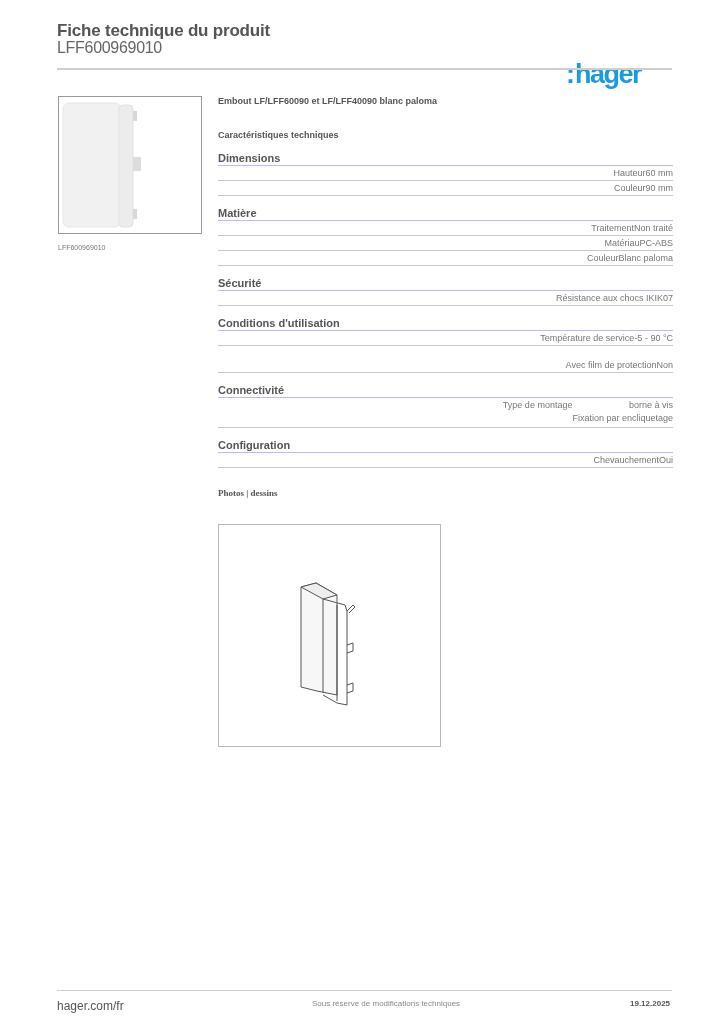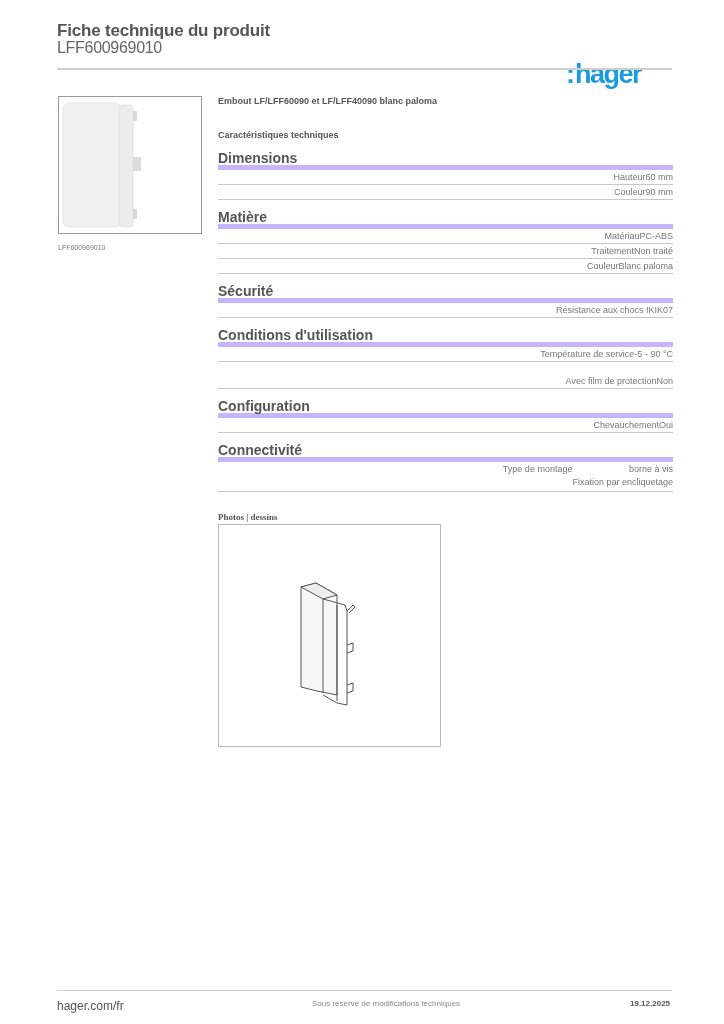--- a/index.html
+++ b/index.html
@@ -11,21 +11,21 @@
   .logo .colon { letter-spacing: 0; }
   .hr-top { position: absolute; left: 57px; top: 68px; width: 615px; height: 2px; background: #cfcfcf; }
 
   .thumb { position: absolute; left: 58px; top: 96px; width: 142px; height: 136px; border: 1px solid #9a9a9a; background: #fff; overflow: hidden; }
   .thumb-caption { position: absolute; left: 58px; top: 244px; font-size: 7px; color: #777; }
 
   .content { position: absolute; left: 218px; top: 96px; width: 455px; }
   .prod-title { font-size: 9px; font-weight: bold; color: #555; height: 14px; }
   .charac { font-size: 9px; font-weight: bold; color: #555; margin-top: 20px; height: 14px; }
   .section { margin-top: 12px; }
-  .sec-head { font-size: 14px; font-weight: bold; color: #555; height: 11px; line-height: 11px; border-bottom: 5px solid #c4b5fd; padding-bottom: 1px; }
+  .sec-head { font-size: 11px; font-weight: bold; color: #555; height: 11px; line-height: 11px; border-bottom: 1px solid #c4b5fd; padding-bottom: 1px; }
   .row { display: flex; justify-content: flex-end; font-size: 9px; color: #777; min-height: 13px; line-height: 13px; border-bottom: 1px solid #c8c8c8; padding-top: 1px; }
   .row .val { text-align: right; }
   .photos-head { font-size: 9px; font-weight: bold; color: #555; margin-top: 20px; font-family: Liberation Serif, serif; }
   .photo { position: absolute; left: 218px; top: 524px; width: 221px; height: 221px; border: 1px solid #b9b9b9; background: #fff; }
 
   .hr-bot { position: absolute; left: 57px; top: 990px; width: 615px; height: 1px; background: #cfcfcf; }
   .foot-left { position: absolute; left: 57px; top: 999px; font-size: 12px; font-weight: normal; color: #555; }
   .foot-mid { position: absolute; left: 292px; top: 999px; font-size: 8px; color: #888; margin-left: 20px; }
   .foot-right { position: absolute; left: 630px; top: 999px; font-size: 8px; font-weight: bold; color: #555; }
 </style>
@@ -60,26 +60,26 @@
       </div>
     <div class="row">
         <span>Couleur</span>
         <span class="val">90 mm</span>
       </div>
   </div>
 
   <div class="section">
     <div class="sec-head">Matière</div>
     <div class="row">
+        <span>Traitement</span>
+        <span class="val">Non traité</span>
+      </div>
+    <div class="row">
         <span>Matériau</span>
         <span class="val">PC-ABS</span>
-      </div>
-    <div class="row">
-        <span>Traitement</span>
-        <span class="val">Non traité</span>
       </div>
     <div class="row">
         <span>Couleur</span>
         <span class="val">Blanc paloma</span>
       </div>
   </div>
 
   <div class="section">
     <div class="sec-head">Sécurité</div>
     <div class="row">
@@ -97,36 +97,36 @@
   </div>
 
   <div class="section">
     <div class="row">
         <span>Avec film de protection</span>
         <span class="val">Non</span>
       </div>
   </div>
 
   <div class="section">
-    <div class="sec-head">Configuration</div>
-    <div class="row">
-        <span>Chevauchement</span>
-        <span class="val">Oui</span>
-      </div>
-  </div>
-
-  <div class="section">
     <div class="sec-head">Connectivité</div>
     <div class="row" style="padding-bottom:2px">
       <span>Type de montage</span>
       <span class="val">
         <span style="display:block">borne à vis</span>
         <span style="display:block">Fixation par encliquetage</span>
       </span>
     </div>
+  </div>
+
+  <div class="section">
+    <div class="sec-head">Configuration</div>
+    <div class="row">
+        <span>Chevauchement</span>
+        <span class="val">Oui</span>
+      </div>
   </div>
 
   <div class="photos-head">Photos | dessins</div>
 </div>
 
 <div class="photo">
   <svg width="221" height="221" viewBox="0 0 221 221">
     <g fill="none" stroke="#555" stroke-width="1">
       <path d="M82 62 L97 58 L118 70 L118 170 L98 166 L82 162 Z" fill="#f7f7f7"></path>
       <path d="M82 62 L97 58 L118 70 L104 74 Z" fill="#eeeeee"></path>

